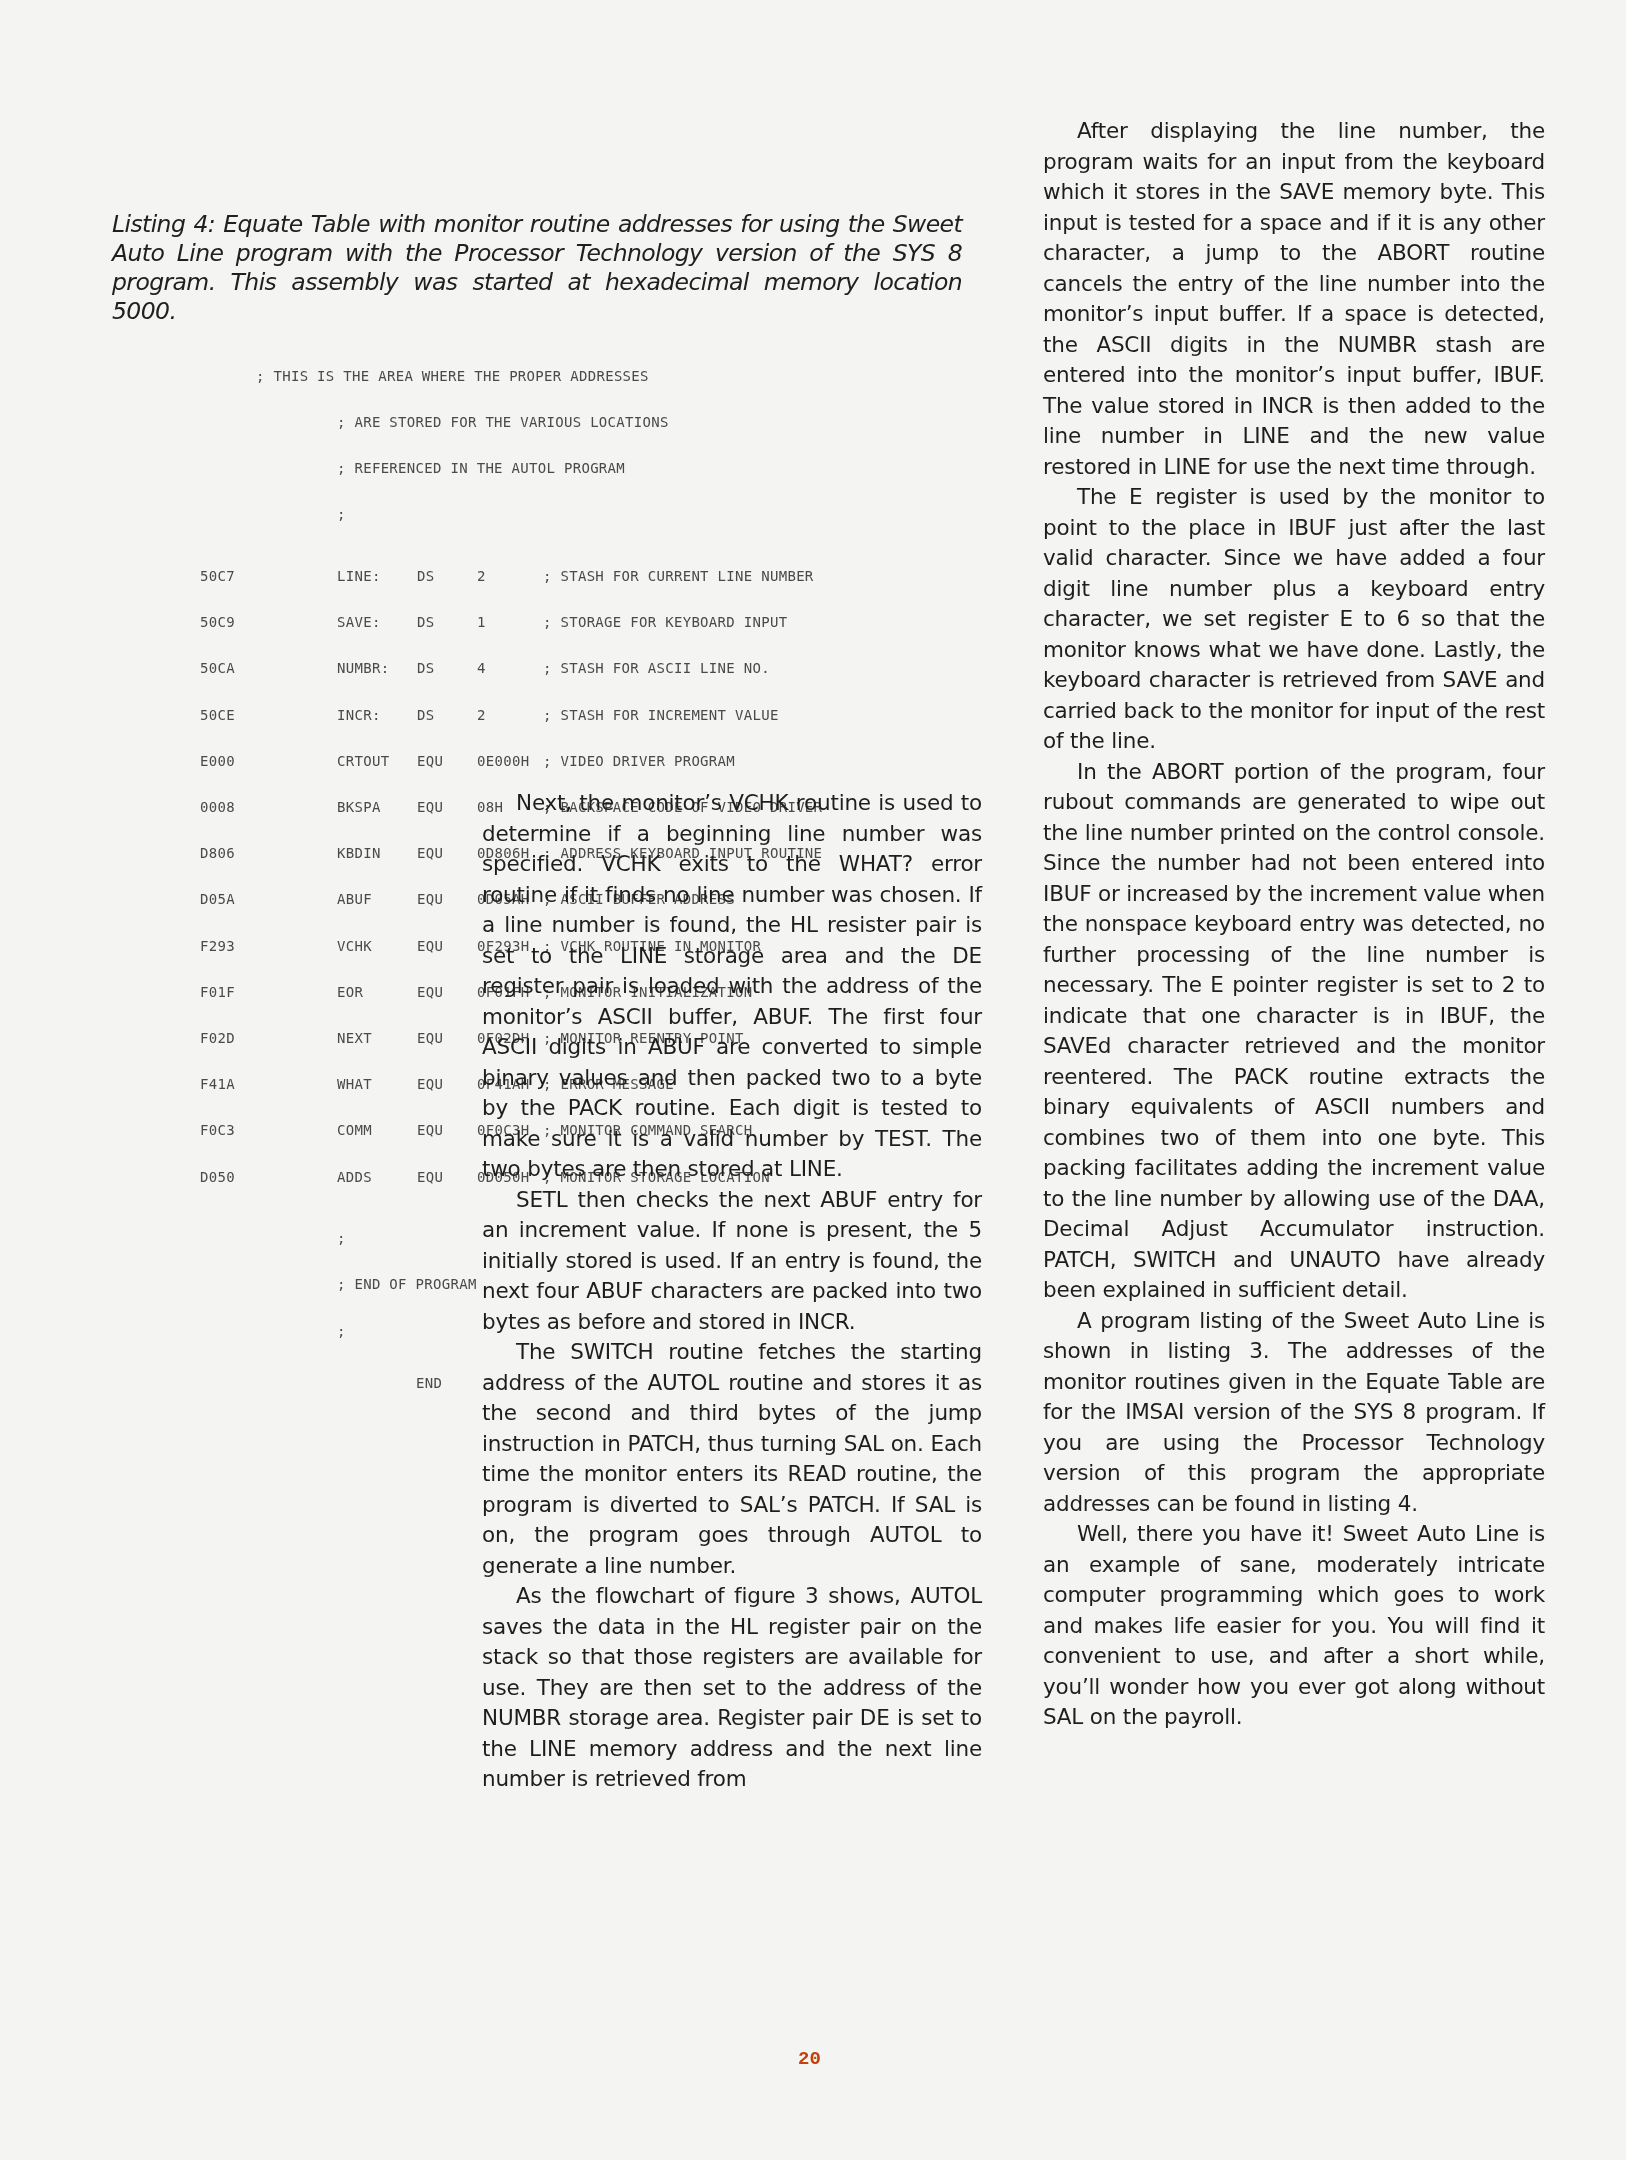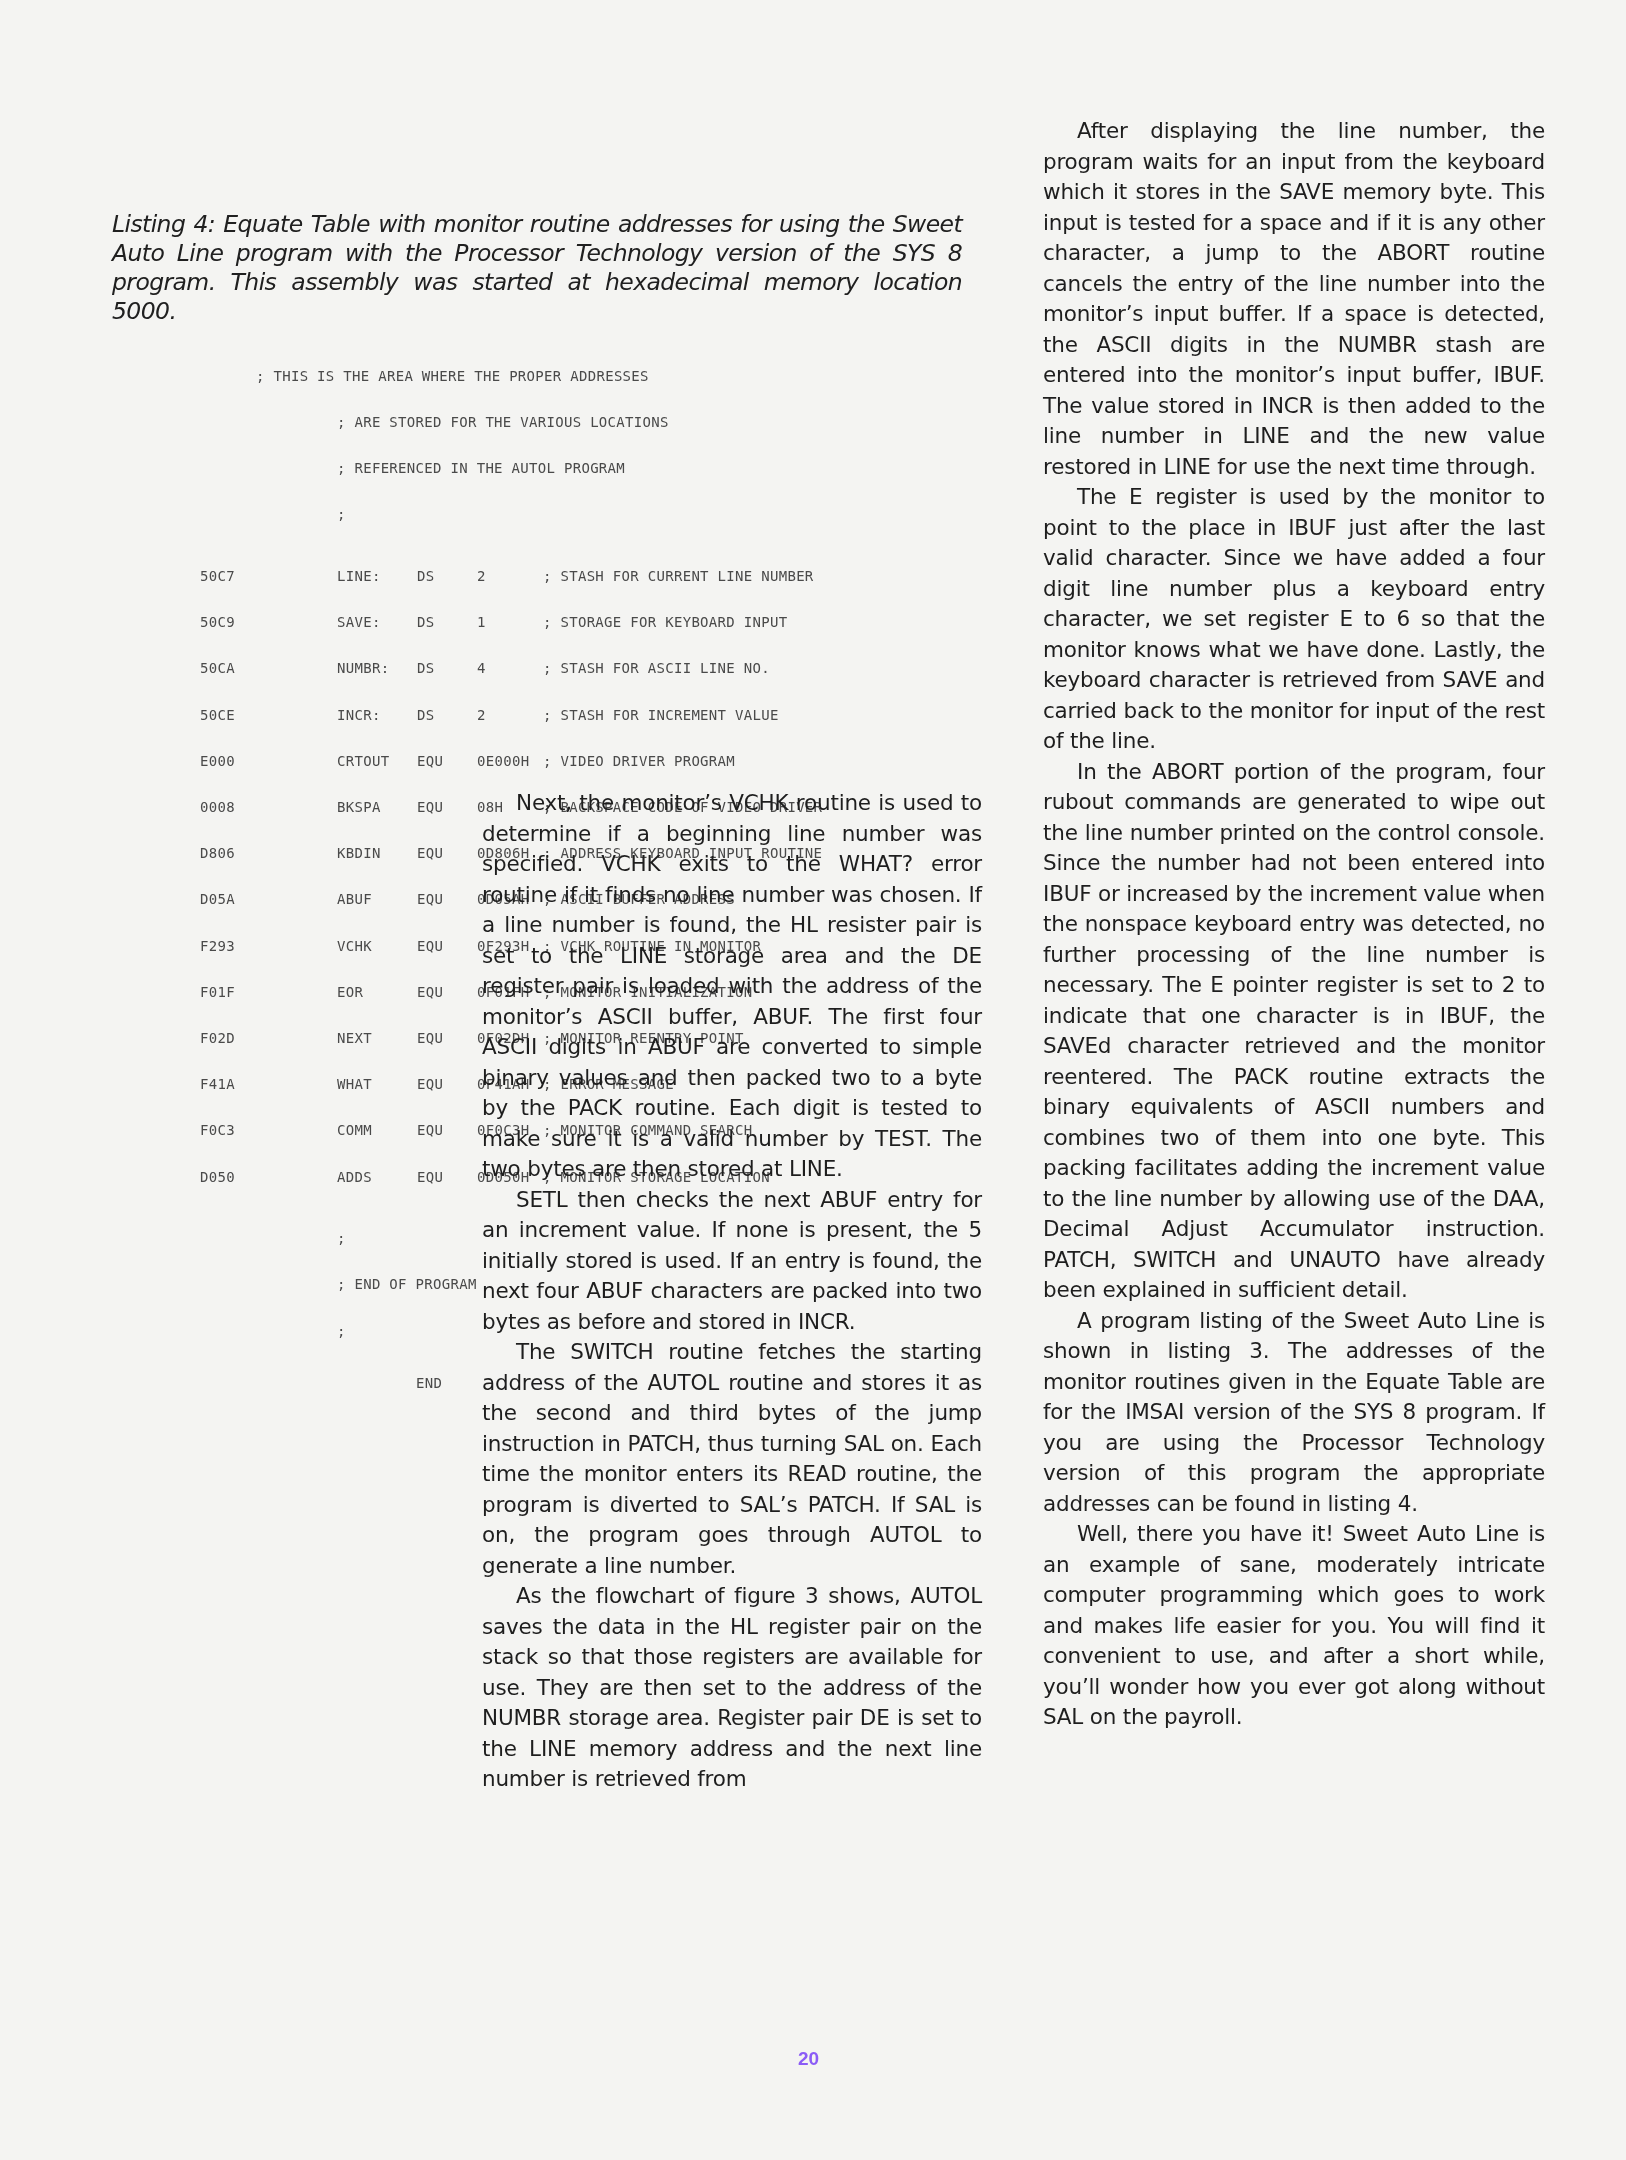--- a/index.html
+++ b/index.html
@@ -55,24 +55,24 @@
     .col-right { left: 1043px; top: 116px; width: 502px; }
     .column p { margin: 0; text-indent: 0; }
     .column p.ind { text-indent: 34px; }
     .end-mark {
       display: inline-block; width: 11px; height: 11px;
       background: #111; margin-left: 2px; vertical-align: 1px;
     }
     .page-number {
       position: absolute;
       left: 798px; top: 2048px;
-      font-family: Liberation Sans, sans-serif;
+      font-family: Liberation Mono, monospace;
       font-weight: bold;
       font-size: 19px;
-      color: #8b5cf6;
+      color: #c2410c;
     }
   </style>
 </head>
 <body>
 
 <div class="caption">Listing 4: Equate Table with monitor routine addresses for using the Sweet Auto Line program with the Processor Technology version of the SYS 8 program. This assembly was started at hexadecimal memory location 5000.</div>
 
 <div class="listing">
   <div class="row hdr">; THIS IS THE AREA WHERE THE PROPER ADDRESSES</div>
   <div class="row sub">; ARE STORED FOR THE VARIOUS LOCATIONS</div>

